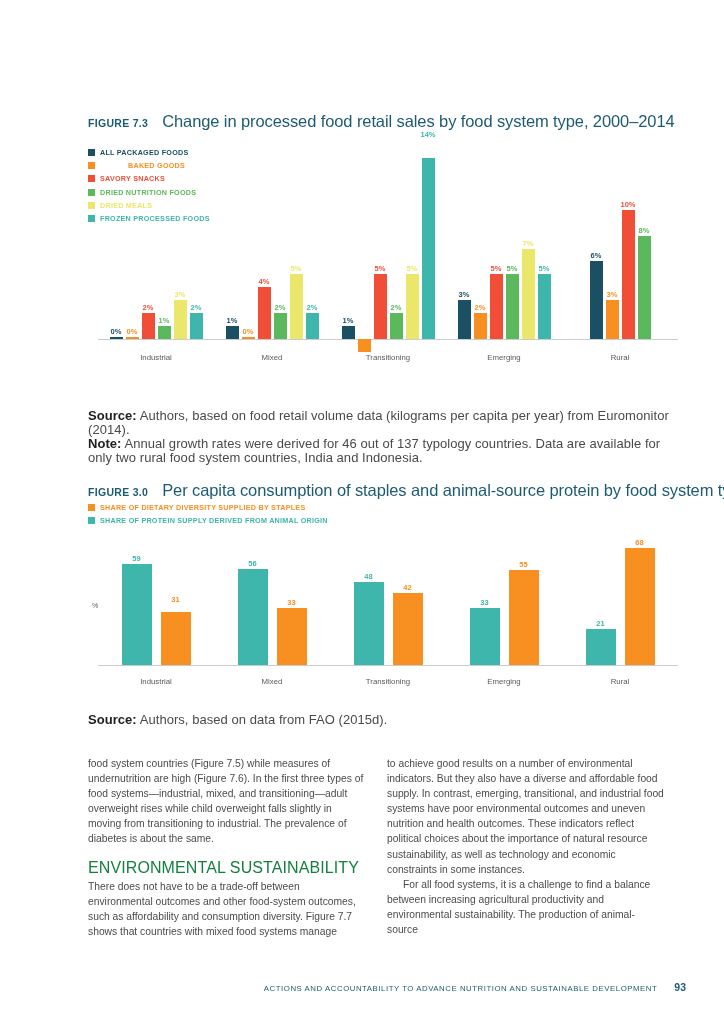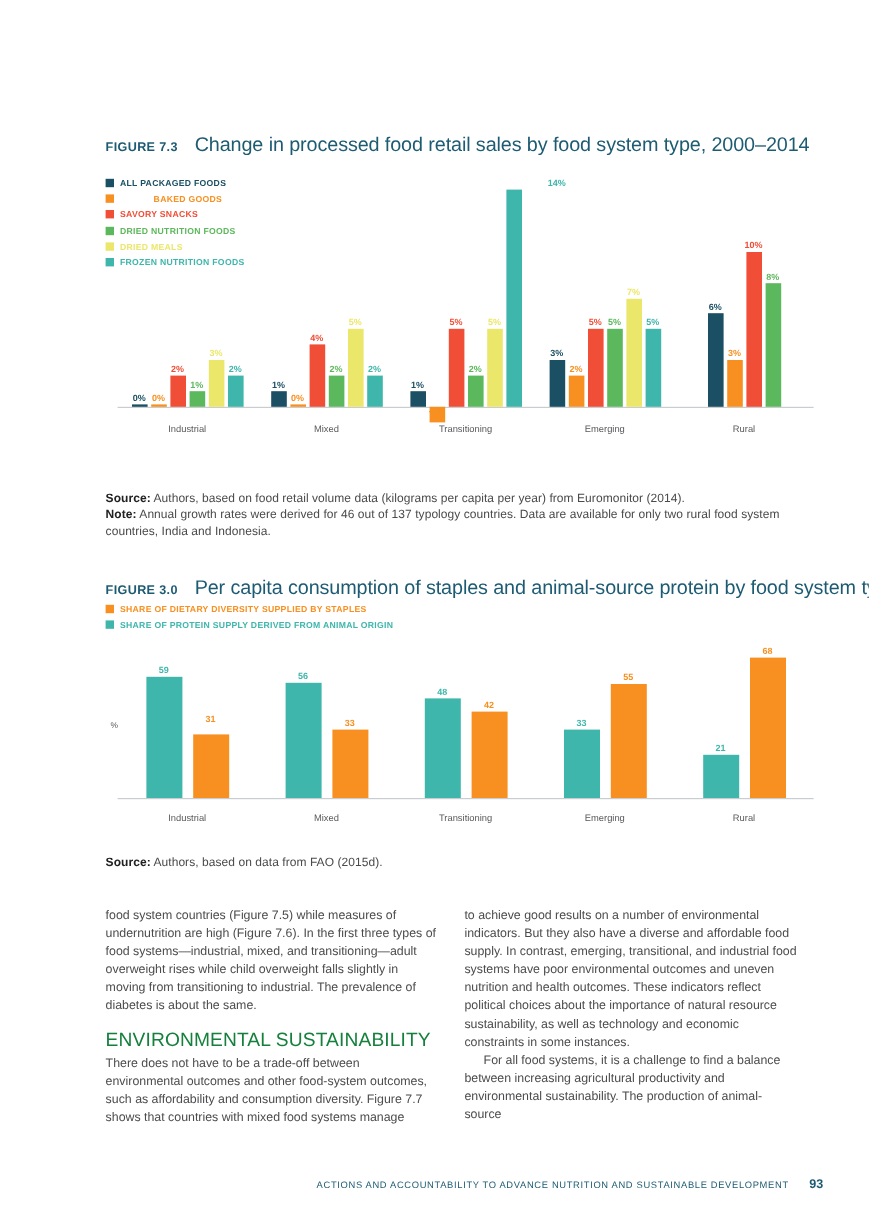--- a/index.html
+++ b/index.html
@@ -103,21 +103,21 @@
     color: #59595c;
   }
 
   
   .srcblock {
     position: absolute;
     left: 88px;
     right: 38px;
   }
   .srcline {
-    font-size: 10px;
+    font-size: 13px;
     color: #4a4a4a;
     line-height: 14px;
     letter-spacing: 0.05px;
   }
   .srcline b {
     color: #222;
   }
 
   
   .col {
@@ -191,21 +191,21 @@
       <div class="legend-row">
         <span class="legend-swatch" style="background: rgb(92, 184, 92);"></span>
         <span class="legend-label" style="color: rgb(92, 184, 92);">DRIED NUTRITION FOODS</span>
       </div>
       <div class="legend-row">
         <span class="legend-swatch" style="background: rgb(235, 231, 106);"></span>
         <span class="legend-label" style="color: rgb(235, 231, 106);">DRIED MEALS</span>
       </div>
       <div class="legend-row">
         <span class="legend-swatch" style="background: rgb(62, 182, 172);"></span>
-        <span class="legend-label" style="color: rgb(62, 182, 172);">FROZEN NUTRITION FOODS</span>
+        <span class="legend-label" style="color: rgb(62, 182, 172);">FROZEN PROCESSED FOODS</span>
       </div>
     </div>
 
   <div class="chart" id="chart73" style="left:98px; top:140px; width:580px; height:235px;">
     <div class="axis-line" id="axis73" style="top: 199px;"></div>
   <div class="bar-wrap" style="left: 11.5px; width: 13px; bottom: 36px; height: 0px;">
         <div style="position: absolute; left: 0px; width: 100%; background: rgb(27, 79, 99); height: 2px; bottom: 0px;"></div>
         <div class="bar-label" style="color: rgb(27, 79, 99); bottom: 3px;">0%</div>
       </div>
       <div class="bar-wrap" style="left: 27.5px; width: 13px; bottom: 36px; height: 0px;">
@@ -269,21 +269,21 @@
       <div class="bar-wrap" style="left: 291.5px; width: 13px; bottom: 36px; height: 0px;">
         <div style="position: absolute; left: 0px; width: 100%; background: rgb(92, 184, 92); height: 25.8571px; bottom: 0px;"></div>
         <div class="bar-label" style="color: rgb(92, 184, 92); bottom: 26.8571px;">2%</div>
       </div>
       <div class="bar-wrap" style="left: 307.5px; width: 13px; bottom: 36px; height: 0px;">
         <div style="position: absolute; left: 0px; width: 100%; background: rgb(235, 231, 106); height: 64.6429px; bottom: 0px;"></div>
         <div class="bar-label" style="color: rgb(235, 231, 106); bottom: 65.6429px;">5%</div>
       </div>
       <div class="bar-wrap" style="left: 323.5px; width: 13px; bottom: 36px; height: 0px;">
         <div style="position: absolute; left: 0px; width: 100%; background: rgb(62, 182, 172); height: 181px; bottom: 0px;"></div>
-        <div class="bar-label" style="color: rgb(62, 182, 172); bottom: 182px; margin-left: 36px;">14%</div>
+        <div class="bar-label" style="color: rgb(62, 182, 172); bottom: 200px;">14%</div>
       </div>
       <div class="cat-label" style="left: 290px; top: 213px;">Transitioning</div>
       <div class="bar-wrap" style="left: 359.5px; width: 13px; bottom: 36px; height: 0px;">
         <div style="position: absolute; left: 0px; width: 100%; background: rgb(27, 79, 99); height: 38.7857px; bottom: 0px;"></div>
         <div class="bar-label" style="color: rgb(27, 79, 99); bottom: 39.7857px;">3%</div>
       </div>
       <div class="bar-wrap" style="left: 375.5px; width: 13px; bottom: 36px; height: 0px;">
         <div style="position: absolute; left: 0px; width: 100%; background: rgb(247, 144, 33); height: 25.8571px; bottom: 0px;"></div>
         <div class="bar-label" style="color: rgb(247, 144, 33); bottom: 26.8571px;">2%</div>
       </div>

